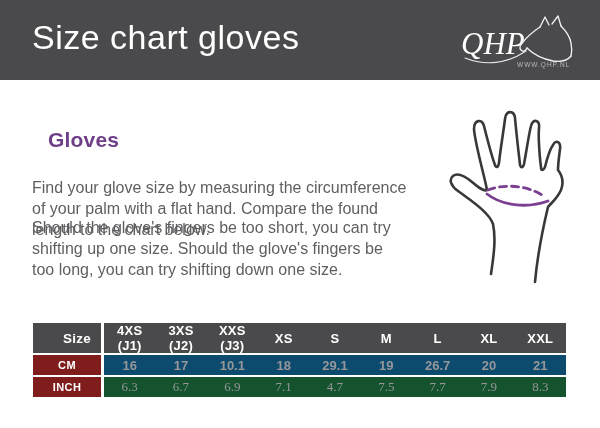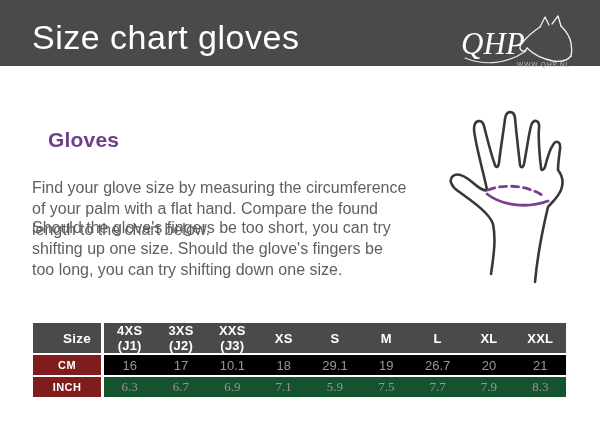--- a/index.html
+++ b/index.html
@@ -5,21 +5,21 @@
   html,body{margin:0;padding:0;}
   body{
     width:600px;height:428px;
     font-family:"Liberation Sans", sans-serif;
     background:#ffffff;
   }
   .page{position:relative;width:600px;height:428px;overflow:hidden;background:#fff;}
 
   
   .header-bar{
-    position:absolute;top:0;left:0;width:600px;height:66px;
+    position:absolute;top:0;left:0;width:600px;height:80px;
     background:#4a4a4c;
   }
   .page-title{
     position:absolute;left:32px;top:18px;margin:0;
     color:#ffffff;font-size:34px;font-weight:400;letter-spacing:.5px;
     font-family:"Liberation Sans", sans-serif;
   }
   .logo{position:absolute;right:18px;top:14px;width:122px;height:58px;}
 
   
@@ -47,21 +47,21 @@
     background:#4a4a4c;color:#ffffff;height:24px;
     font-size:13px;font-weight:700;letter-spacing:.2px;
   }
   .size-table thead th.corner{font-size:13.5px;padding-left:20px;}
   .size-table tbody th{
     background:#7f1d1d;color:#ffffff;height:20px;
     font-size:11px;font-weight:700;letter-spacing:.4px;
   }
   .size-table .label-col{width:48px;border-right:3px solid #ffffff;}
   .size-table td{height:20px;color:#97979a;font-size:13px;}
-  .size-table tr.row-cm td{background:#000000;}
+  .size-table tr.row-cm td{background:#0c4a6e;font-weight:bold;}
   .size-table tr.row-inch td{background:#14532d;font-family:Liberation Serif, serif;}
 </style>
 </head>
 <body>
 
 <div class="page">
 
   <div class="header-bar">
     <h1 class="page-title">Size chart gloves</h1>
 
@@ -145,21 +145,21 @@
         <td>26.7</td>
         <td>20</td>
         <td>21</td>
       </tr>
       <tr class="row-inch">
         <th class="label-col">INCH</th>
         <td>6.3</td>
         <td>6.7</td>
         <td>6.9</td>
         <td>7.1</td>
-        <td>5.9</td>
+        <td>4.7</td>
         <td>7.5</td>
         <td>7.7</td>
         <td>7.9</td>
         <td>8.3</td>
       </tr>
     </tbody>
   </table>
 
 </div>
 

